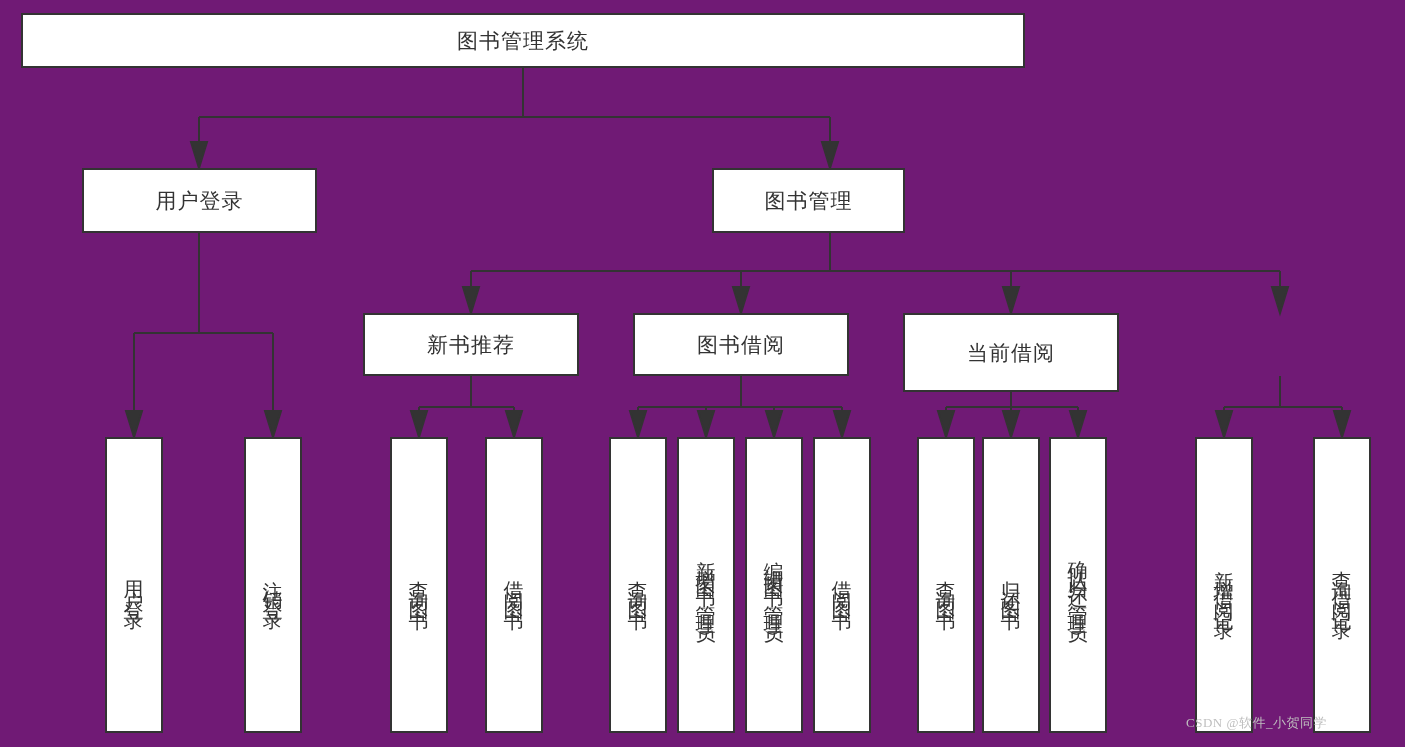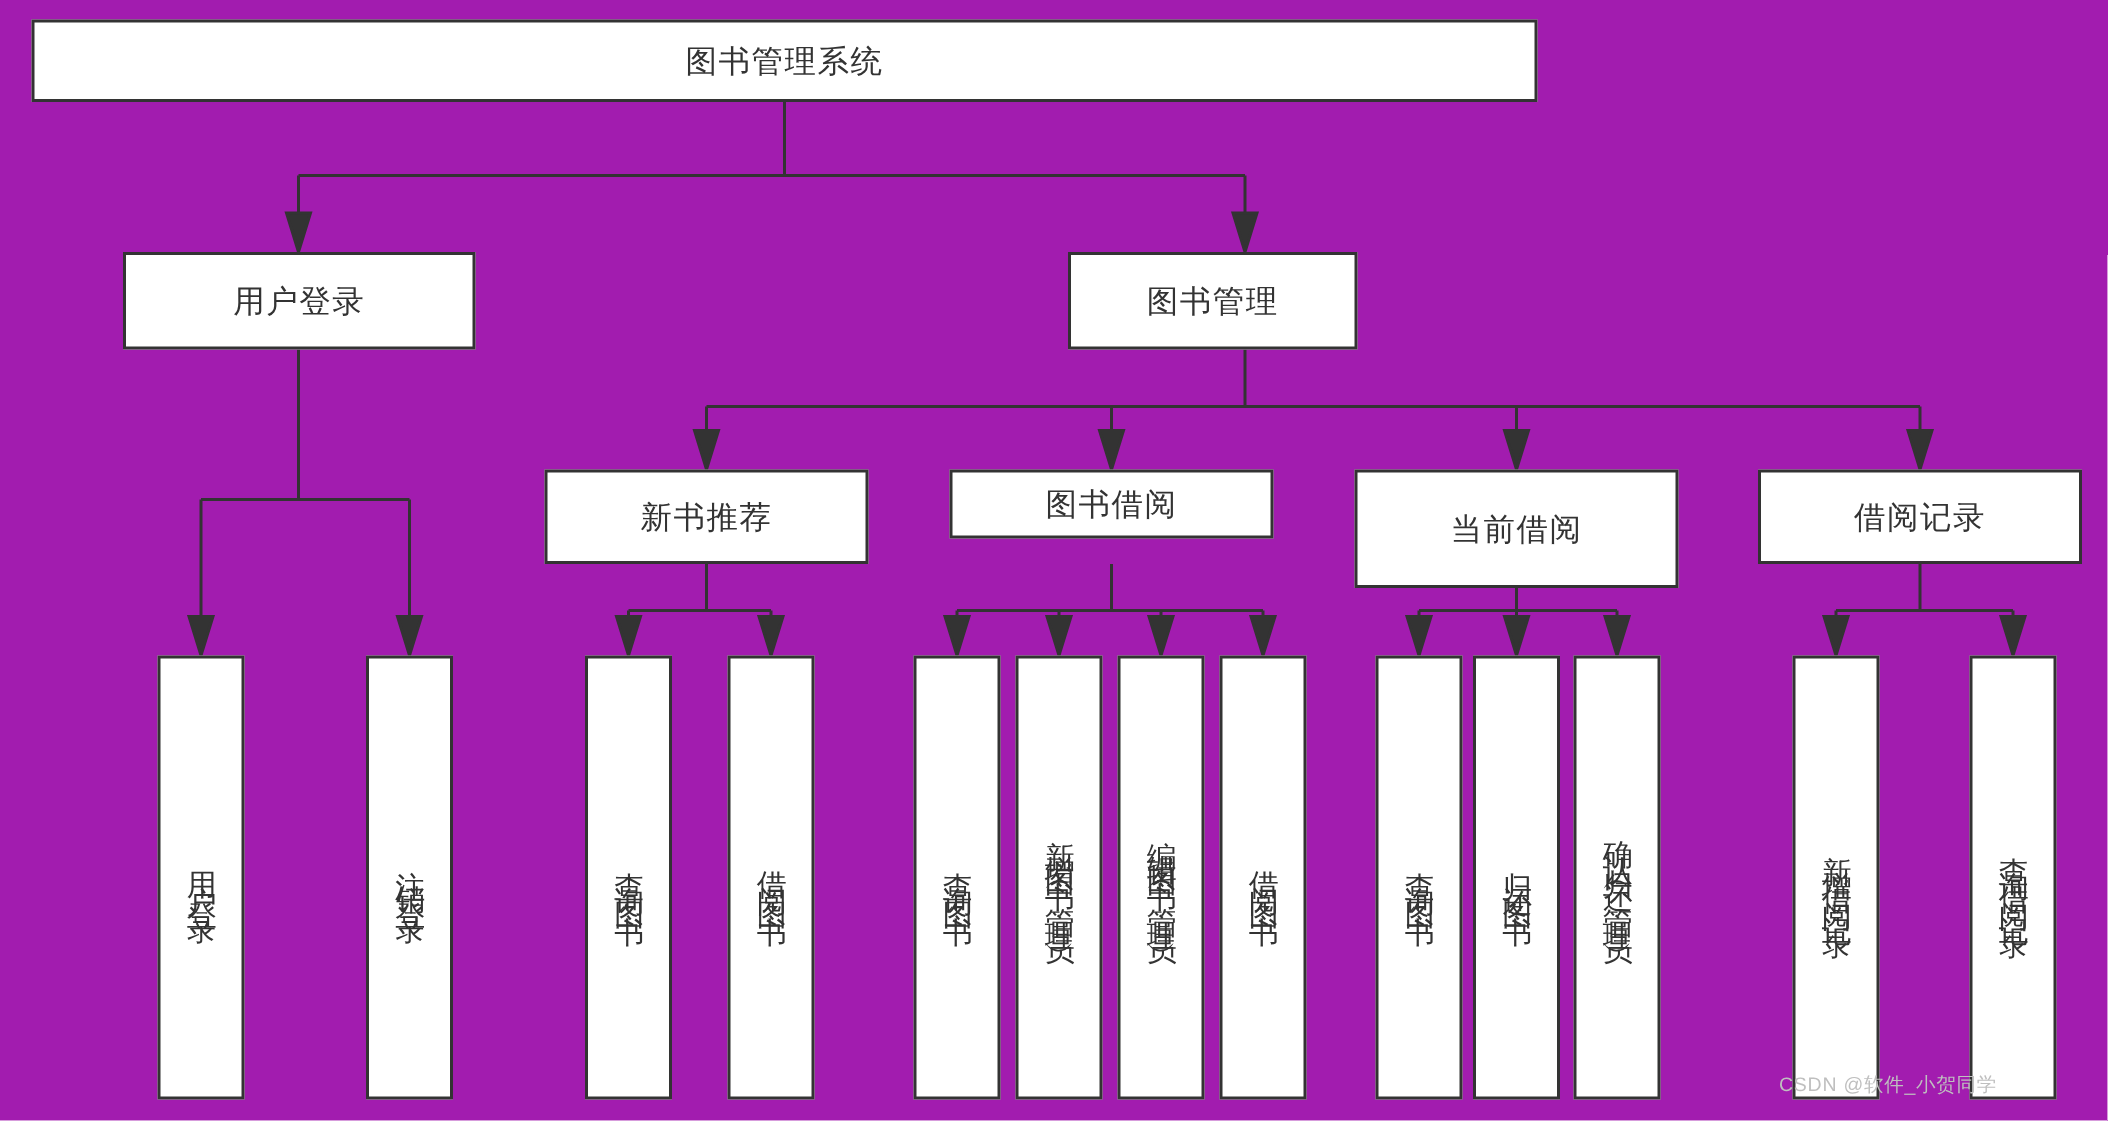--- a/index.html
+++ b/index.html
@@ -1,21 +1,21 @@
 <!DOCTYPE html>
 <html><head>
 <meta charset="utf-8">
 <style>
   html, body { margin: 0; padding: 0; background: #ffffff; }
   .canvas {
     position: relative;
     width: 1405px;
     height: 747px;
-    background: #a21caf;
-    font-family: Liberation Sans, sans-serif;
+    background: #701a75;
+    font-family: Liberation Serif, serif;
     overflow: hidden;
   }
   .wires {
     position: absolute;
     left: 0; top: 0;
     width: 1405px; height: 747px;
     pointer-events: none;
   }
   .node {
     position: absolute;
@@ -141,23 +141,22 @@
       <polygon points="1334,411 1350,411 1342,437"></polygon>
     </g>
   </svg>
 
   <div class="node" style="left:21px; top:13px; width:1004px; height:55px;">图书管理系统</div>
 
   <div class="node" style="left:82px; top:168px; width:235px; height:65px;">用户登录</div>
   <div class="node" style="left:712px; top:168px; width:193px; height:65px;">图书管理</div>
 
   <div class="node" style="left:363px; top:313px; width:216px; height:63px;">新书推荐</div>
-  <div class="node" style="left:633px; top:313px; width:216px; height:46px;">图书借阅</div>
+  <div class="node" style="left:633px; top:313px; width:216px; height:63px;">图书借阅</div>
   <div class="node" style="left:903px; top:313px; width:216px; height:79px;">当前借阅</div>
-  <div class="node" style="left:1172px; top:313px; width:216px; height:63px;">借阅记录</div>
 
   <div class="vnode" style="left:105px;">
     <span class="vtext">用户登录</span>
   </div>
   <div class="vnode" style="left:244px;">
     <span class="vtext">注销登录</span>
   </div>
 
   <div class="vnode" style="left:390px;">
     <span class="vtext">查询图书</span>

